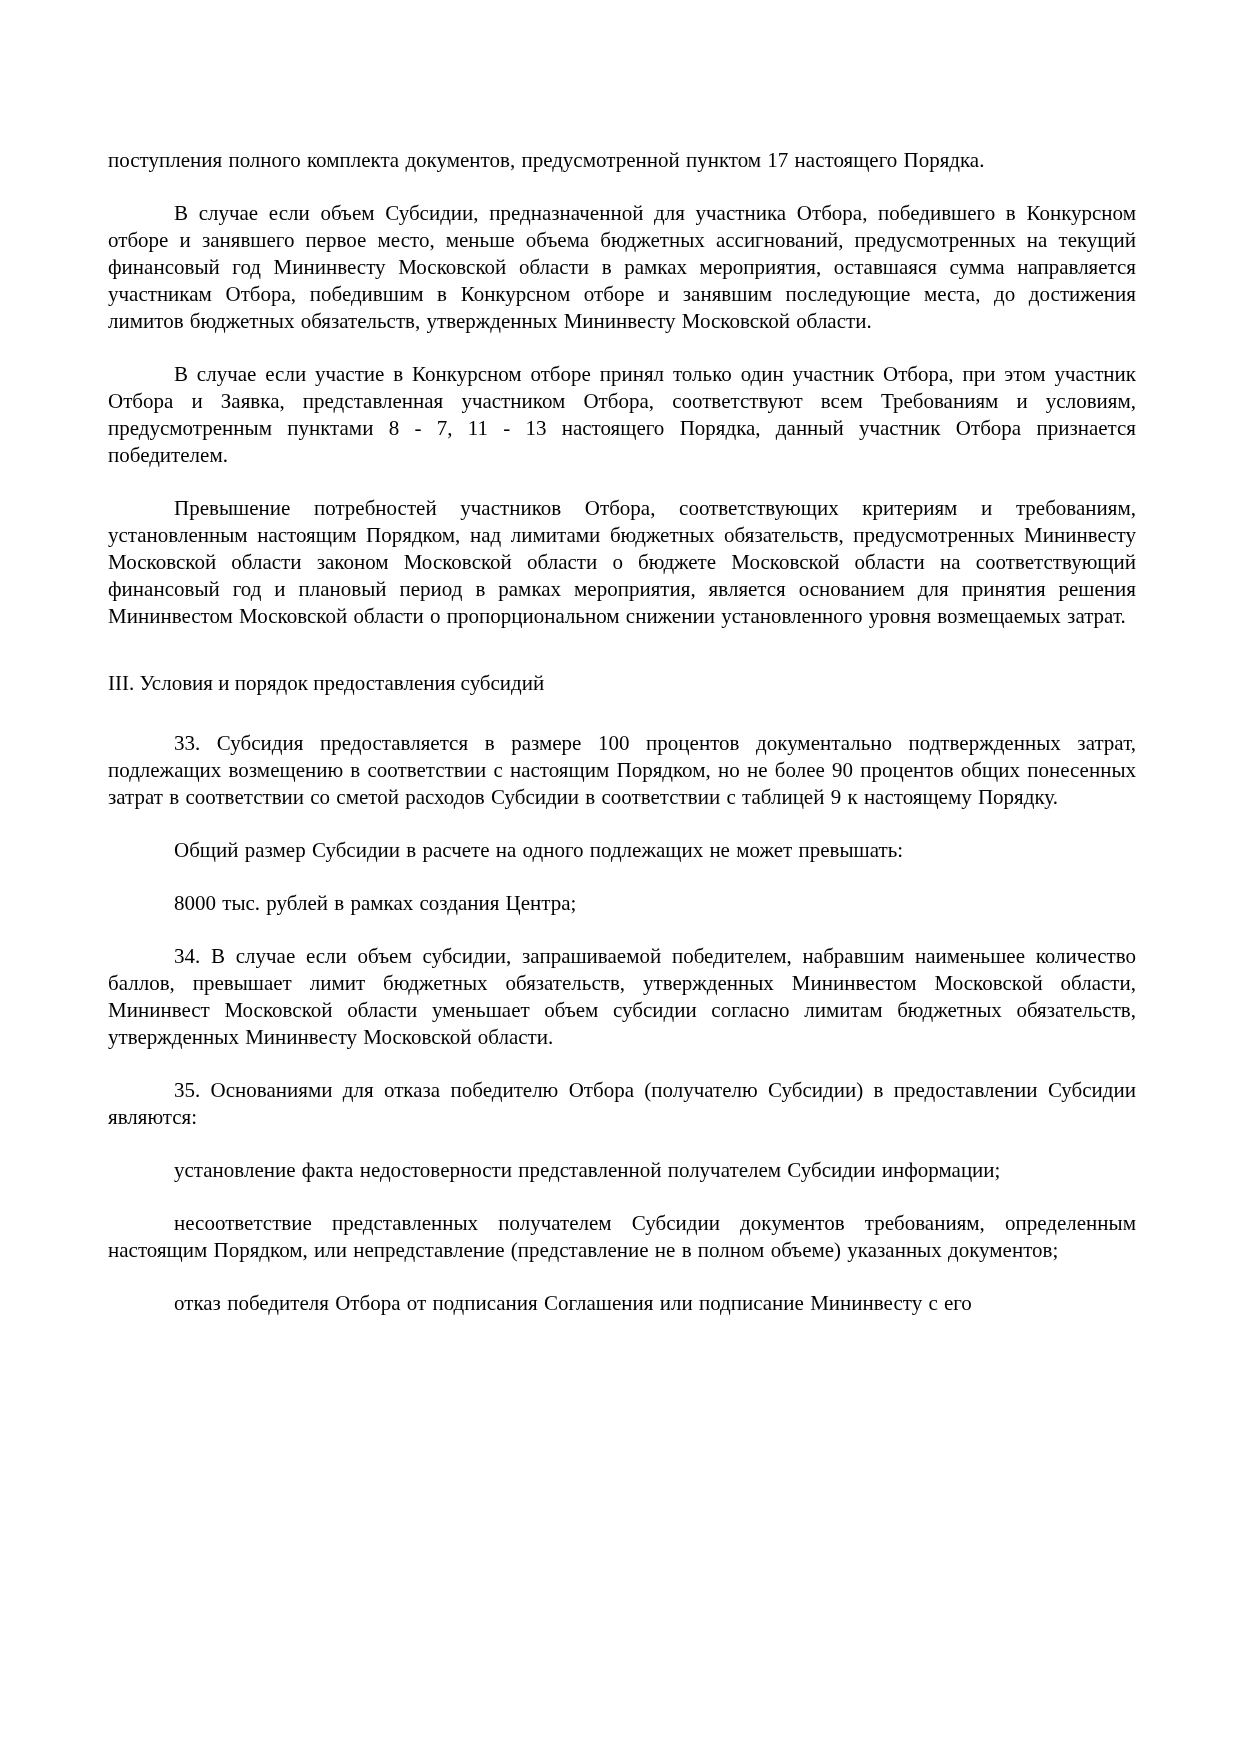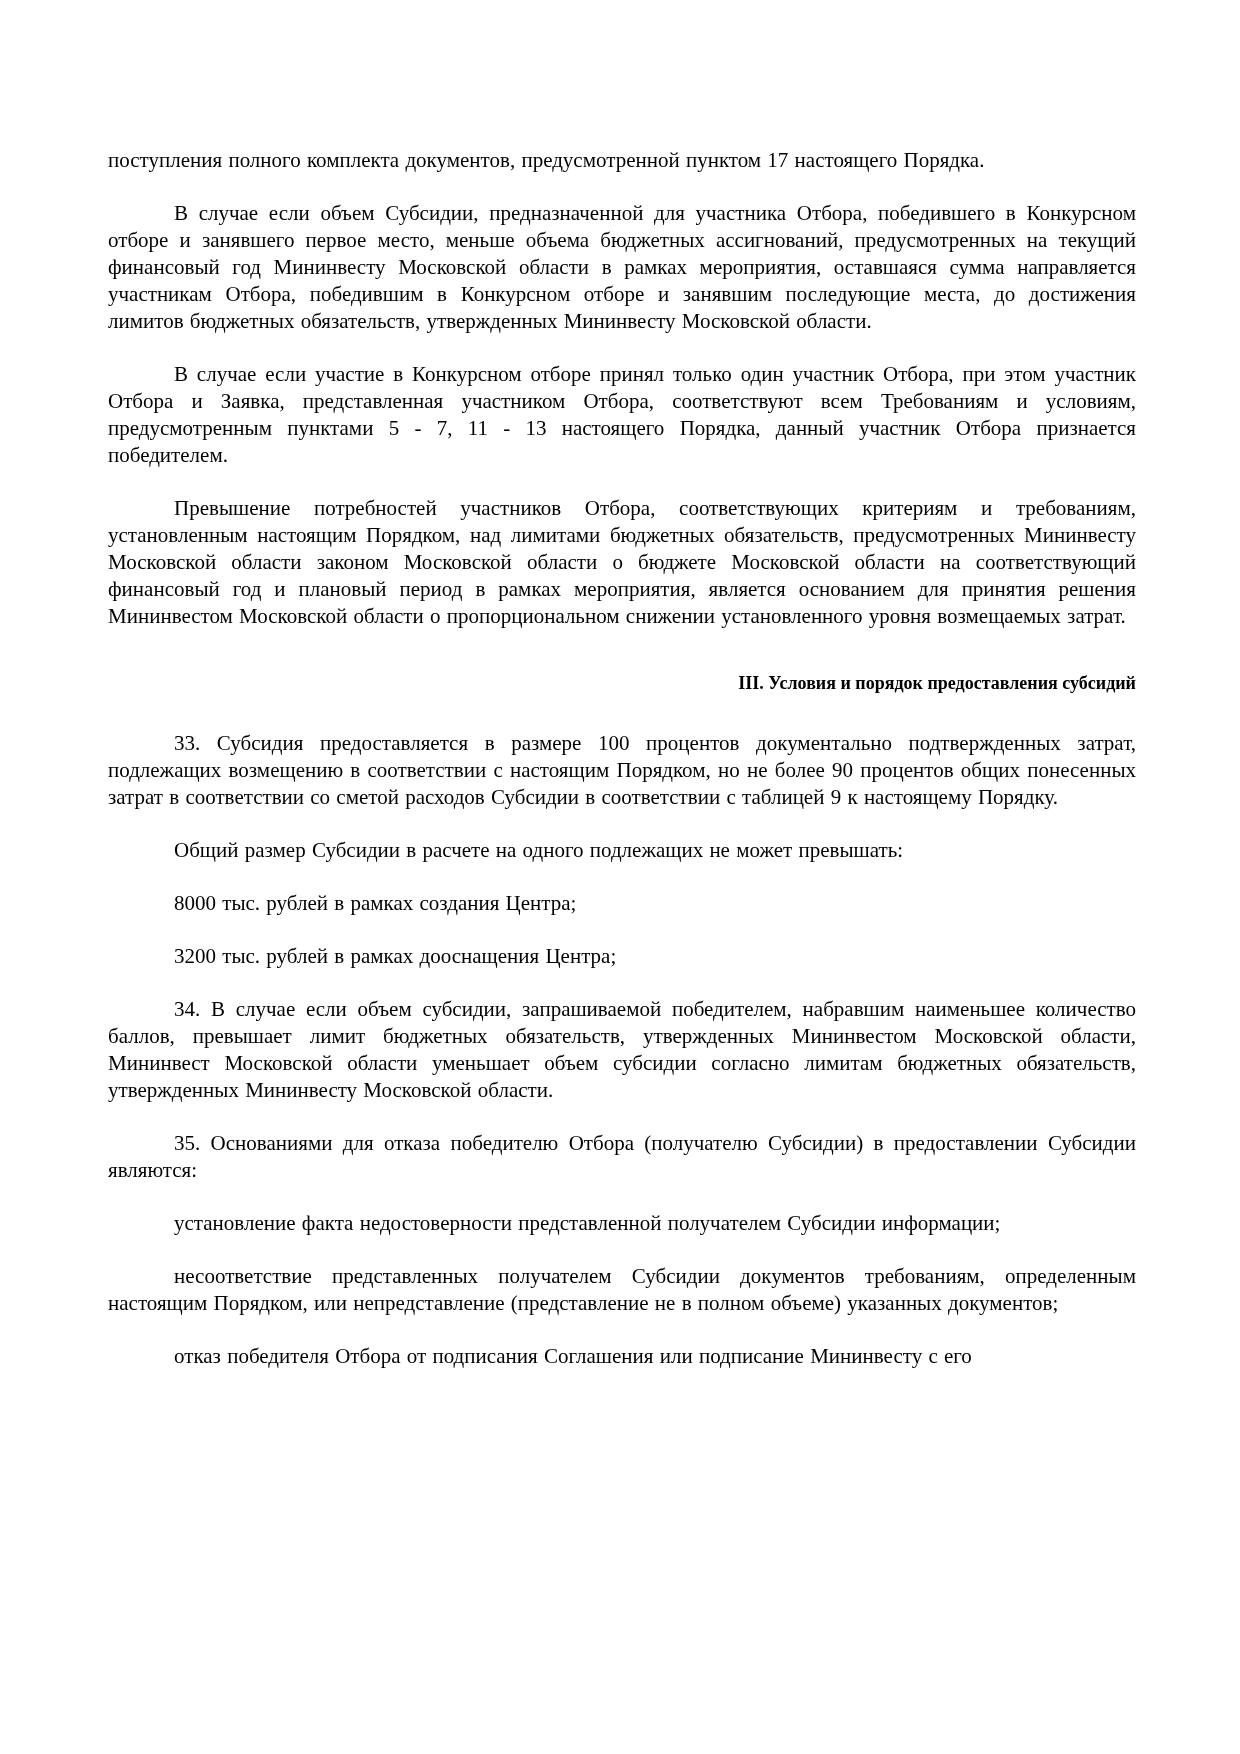--- a/index.html
+++ b/index.html
@@ -23,50 +23,49 @@
     .page p {
       margin: 0 0 26px 0;
       text-align: justify;
       text-indent: 66px;
       word-spacing: 1px;
     }
     .page p.continuation {
       text-indent: 0;
     }
     .section-heading {
-      font-size: 18px;
+      font-size: 21px;
       line-height: 30px;
-      font-weight: bold;
-      text-align: right;
+      font-weight: normal;
+      text-align: left;
       text-indent: 0;
       margin: 38px 0 32px 0;
     }
   </style>
 </head>
 <body>
 
 <div class="page">
 
   <p class="continuation">поступления полного комплекта документов, предусмотренной пунктом 17 настоящего Порядка.</p>
 
   <p>В случае если объем Субсидии, предназначенной для участника Отбора, победившего в Конкурсном отборе и занявшего первое место, меньше объема бюджетных ассигнований, предусмотренных на текущий финансовый год Мининвесту Московской области в рамках мероприятия, оставшаяся сумма направляется участникам Отбора, победившим в Конкурсном отборе и занявшим последующие места, до достижения лимитов бюджетных обязательств, утвержденных Мининвесту Московской области.</p>
 
-  <p>В случае если участие в Конкурсном отборе принял только один участник Отбора, при этом участник Отбора и Заявка, представленная участником Отбора, соответствуют всем Требованиям и условиям, предусмотренным пунктами 5 - 7, 11 - 13 настоящего Порядка, данный участник Отбора признается победителем.</p>
+  <p>В случае если участие в Конкурсном отборе принял только один участник Отбора, при этом участник Отбора и Заявка, представленная участником Отбора, соответствуют всем Требованиям и условиям, предусмотренным пунктами 8 - 7, 11 - 13 настоящего Порядка, данный участник Отбора признается победителем.</p>
 
   <p>Превышение потребностей участников Отбора, соответствующих критериям и требованиям, установленным настоящим Порядком, над лимитами бюджетных обязательств, предусмотренных Мининвесту Московской области законом Московской области о бюджете Московской области на соответствующий финансовый год и плановый период в рамках мероприятия, является основанием для принятия решения Мининвестом Московской области о пропорциональном снижении установленного уровня возмещаемых затрат.</p>
 
   <h2 class="section-heading">III. Условия и порядок предоставления субсидий</h2>
 
   <p>33. Субсидия предоставляется в размере 100 процентов документально подтвержденных затрат, подлежащих возмещению в соответствии с настоящим Порядком, но не более 90 процентов общих понесенных затрат в соответствии со сметой расходов Субсидии в соответствии с таблицей 9 к настоящему Порядку.</p>
 
   <p>Общий размер Субсидии в расчете на одного подлежащих не может превышать:</p>
 
   <p>8000 тыс. рублей в рамках создания Центра;</p>
 
-  <p>3200 тыс. рублей в рамках дооснащения Центра;</p>
 
 
   <p>34. В случае если объем субсидии, запрашиваемой победителем, набравшим наименьшее количество баллов, превышает лимит бюджетных обязательств, утвержденных Мининвестом Московской области, Мининвест Московской области уменьшает объем субсидии согласно лимитам бюджетных обязательств, утвержденных Мининвесту Московской области.</p>
 
   <p>35. Основаниями для отказа победителю Отбора (получателю Субсидии) в предоставлении Субсидии являются:</p>
 
   <p>установление факта недостоверности представленной получателем Субсидии информации;</p>
 
   <p>несоответствие представленных получателем Субсидии документов требованиям, определенным настоящим Порядком, или непредставление (представление не в полном объеме) указанных документов;</p>
 

